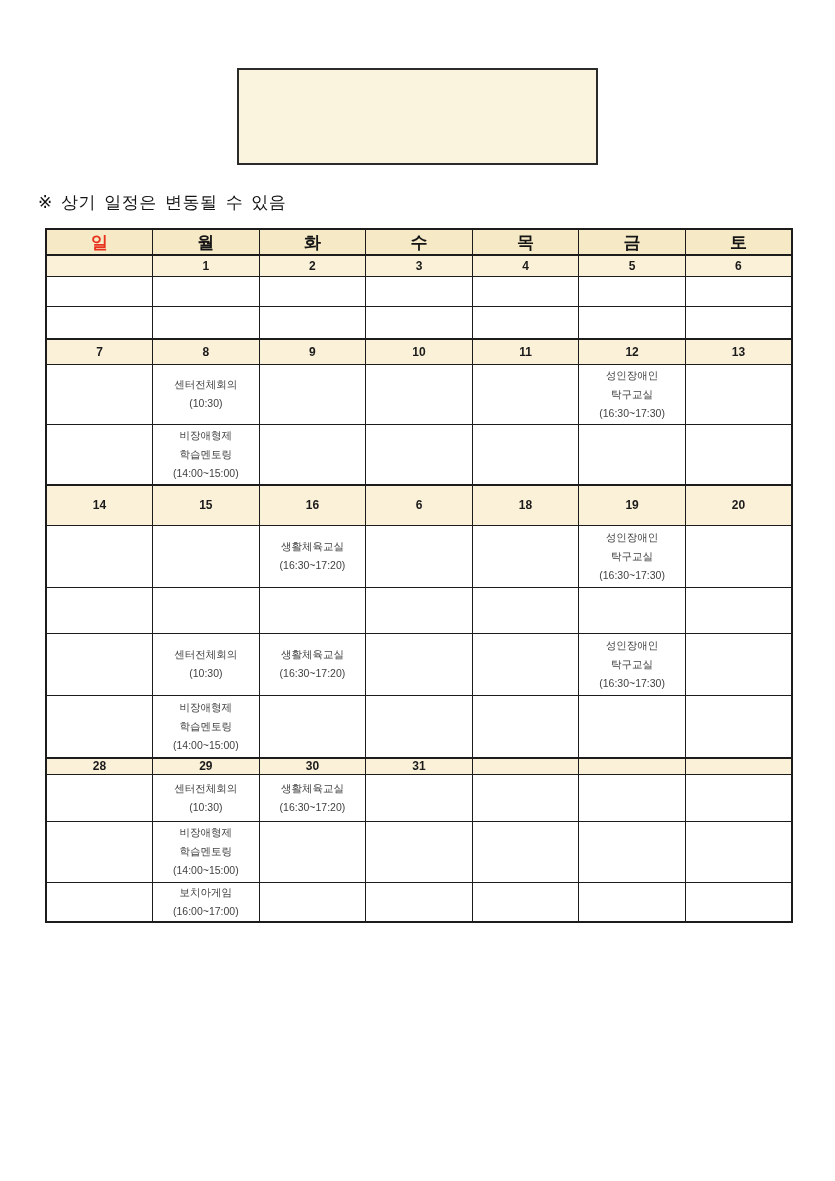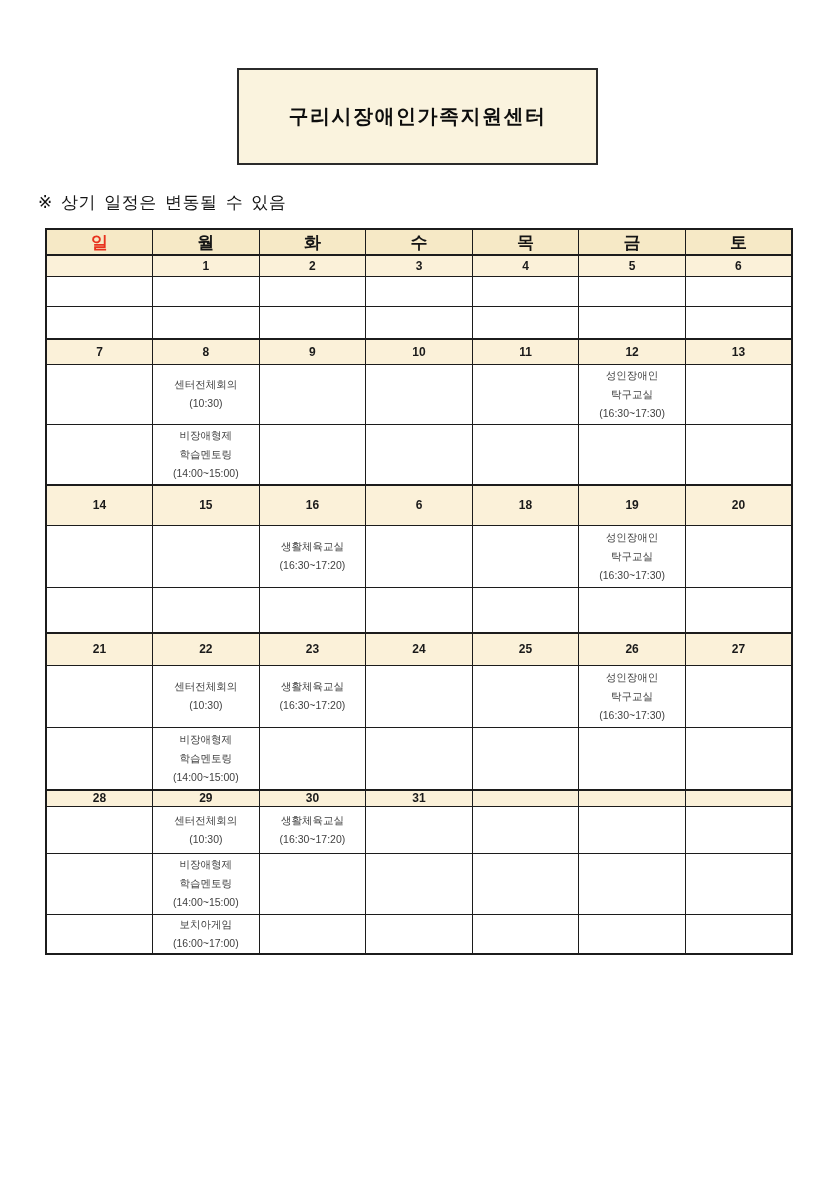--- a/index.html
+++ b/index.html
@@ -38,21 +38,20 @@
     font-size:10.5px;color:#3f3f3f;
   }
   .calendar .line{line-height:19px;white-space:nowrap;}
   .calendar .red{color:var(--red,#DF3222);}
   .calendar thead th.red{color:var(--red-bright,#E8321E);}
 </style>
 </head>
 <body>
 
 <div class="title-box">
-  <div class="title-line1">구리시장애인가족지원센터</div>
 </div>
 
 <div class="note">※ 상기 일정은 변동될 수 있음</div>
 
 <table class="calendar">
   <thead>
     <tr>
         <th class="red">일</th>
         <th>월</th>
         <th>화</th>
@@ -155,29 +154,20 @@
       </tr>
       <tr class="content-row" style="height: 46px;">
         <td class="empty"></td>
         <td class="empty"></td>
         <td class="empty"></td>
         <td class="empty"></td>
         <td class="empty"></td>
         <td class="empty"></td>
         <td class="empty"></td>
       </tr>
-      <tr class="date-row" style="height: 32px;">
-        <td class="date red">21</td>
-        <td class="date">22</td>
-        <td class="date">23</td>
-        <td class="date">24</td>
-        <td class="date">25</td>
-        <td class="date">26</td>
-        <td class="date">27</td>
-      </tr>
       <tr class="content-row" style="height: 62px;">
         <td class="empty"></td>
         <td class="event">
           <div class="line">센터전체회의</div>
           <div class="line">(10:30)</div>
         </td>
         <td class="event">
           <div class="line">생활체육교실</div>
           <div class="line">(16:30~17:20)</div>
         </td>

